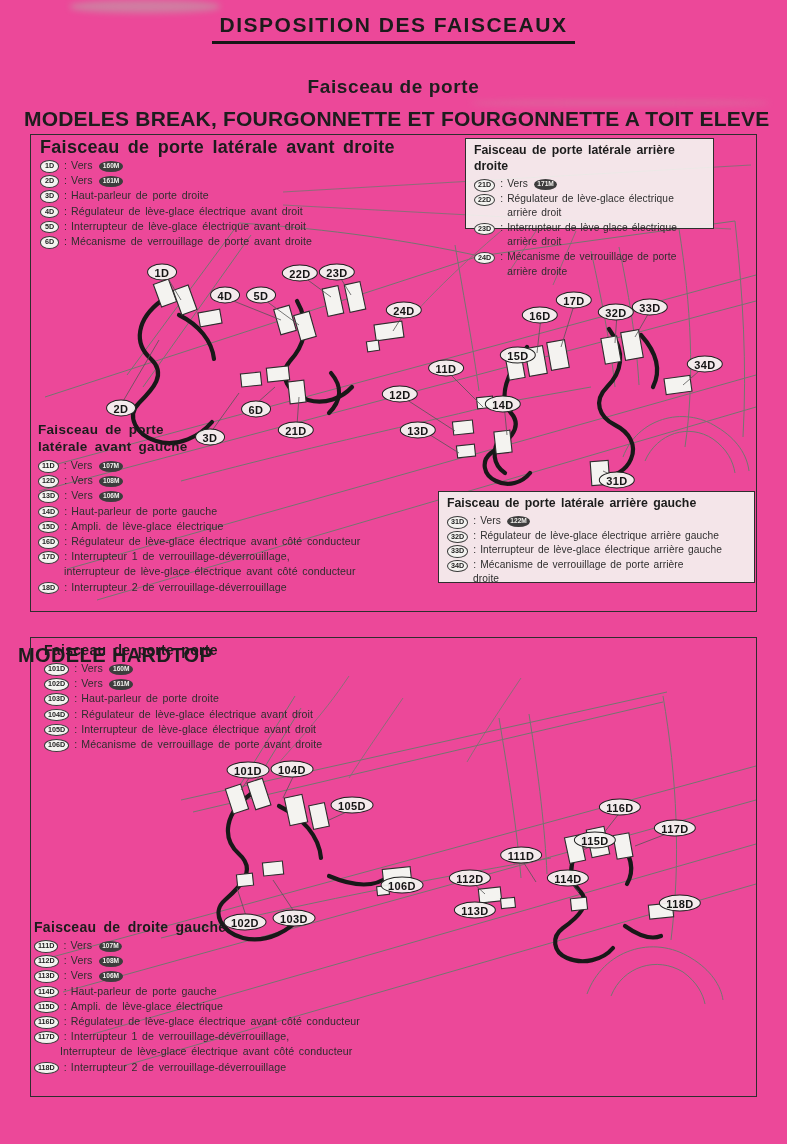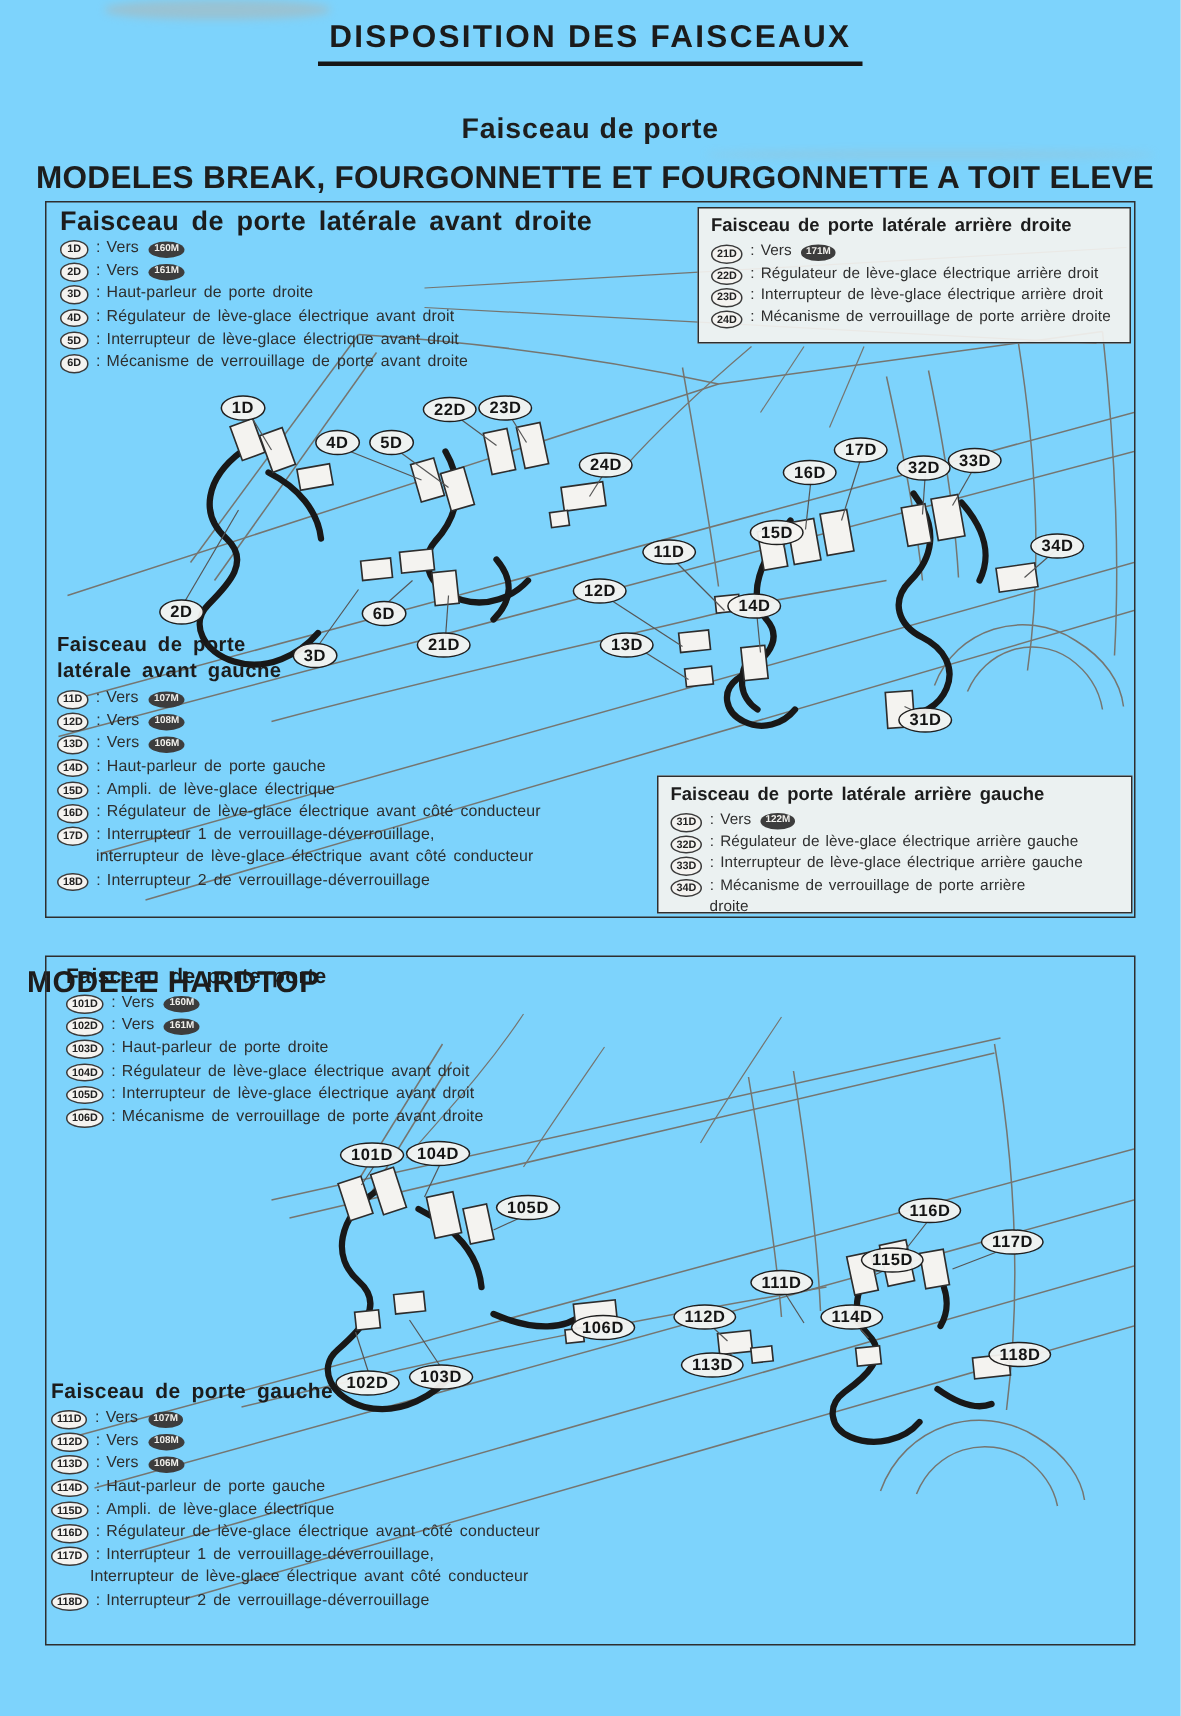--- a/index.html
+++ b/index.html
@@ -1,18 +1,18 @@
 <!DOCTYPE html>
 <html><head>
 <meta charset="utf-8">
 <style>
   html,body { margin:0; padding:0; background:#e9e8e4; }
   .page {
     position:relative; width:787px; height:1144px; margin:0 auto;
-    background:#7dd3fc; overflow:hidden;
+    background:#ec4899; overflow:hidden;
     font-family:"Liberation Sans","DejaVu Sans",sans-serif; color:#242424;
   }
   .smudge { position:absolute; background:#b5b2aa; border-radius:45%; filter:blur(3px); }
 
   .doc-title { position:absolute; top:13px; left:0; right:0; text-align:center; }
   .doc-title span {
     display:inline-block; font-size:21px; font-weight:700; letter-spacing:1.5px;
     border-bottom:3px solid #161616; padding:0 8px 4px; color:#1b1b1b;
   }
   .doc-subtitle {
@@ -39,23 +39,23 @@
     text-align:center; margin-top:2px; color:#222; letter-spacing:0; word-spacing:0; background:#f4f3f0;
   }
   .colon { margin:0 4px 0 5px; }
   .vers {
     display:inline-block; background:#3d3d3d; color:#f1f0ec; border-radius:50%;
     font-size:6.6px; font-weight:700; line-height:8px; padding:1.5px 3.5px;
     vertical-align:1px; letter-spacing:0; word-spacing:0; margin-left:2px;
   }
   .lg-boxed { border:1.4px solid #2e2e2e; box-sizing:border-box; padding:3px 6px 0 8px; background:rgba(244,243,240,.92); }
   .lg-fr { left:40px;  top:139px; width:430px; }
-  .lg-rr { left:465px; top:138px; width:289px; height:91px; }
+  .lg-rr { left:465px; top:138px; width:249px; height:91px; }
   .lg-fl { left:38px;  top:421px; width:432px; }
-  .lg-rl { left:438px; top:517px; width:317px; height:92px; }
+  .lg-rl { left:438px; top:491px; width:317px; height:92px; }
   .lg-hr { left:44px;  top:642px; width:430px; }
   .lg-hl { left:34px;  top:919px; width:445px; }
   .lg-rr .lg-title, .lg-rl .lg-title { font-size:12.3px; word-spacing:2px; letter-spacing:0; }
   .lg-rr .lg-row, .lg-rl .lg-row { font-size:10.2px; word-spacing:1px; line-height:14.6px; }
   .lg-hr .lg-title, .lg-hl .lg-title { font-size:14px; }
   .lg-fl .lg-title { font-size:13.5px; line-height:17px; }
 
   .callout-layer { position:absolute; left:0; top:0; width:787px; height:1144px; z-index:6; }
   .callout {
     position:absolute; transform:translate(-50%,-50%);
@@ -395,21 +395,21 @@
           <span class="lg-text">Interrupteur de lève-glace électrique avant droit</span>
         </div>
         <div class="lg-row">
           <span class="badge">106D</span>
           <span class="colon">:</span>
           <span class="lg-text">Mécanisme de verrouillage de porte avant droite</span>
         </div>
       </div>
     </div>
   <div class="legend lg-hl">
-      <div class="lg-title">Faisceau de porte gauche</div>
+      <div class="lg-title">Faisceau de droite gauche</div>
       <div class="lg-rows">
         <div class="lg-row">
           <span class="badge">111D</span>
           <span class="colon">:</span>
           <span class="lg-text">Vers <span class="vers">107M</span></span>
         </div>
         <div class="lg-row">
           <span class="badge">112D</span>
           <span class="colon">:</span>
           <span class="lg-text">Vers <span class="vers">108M</span></span>

